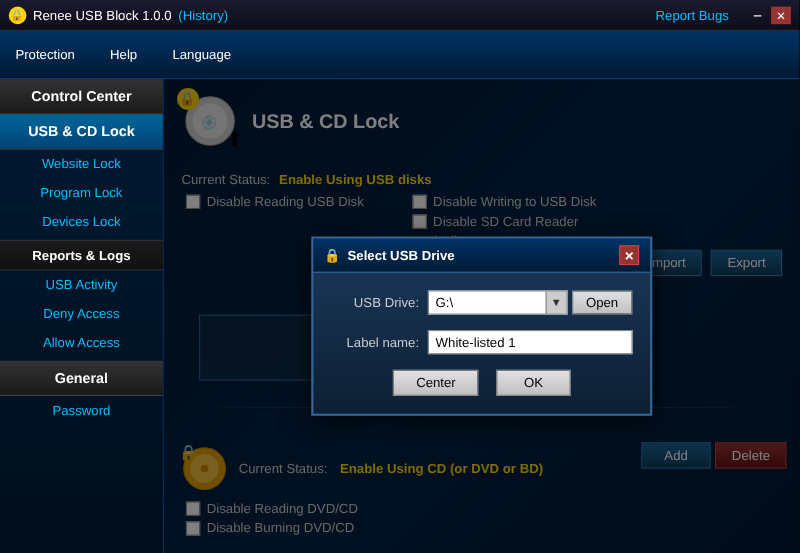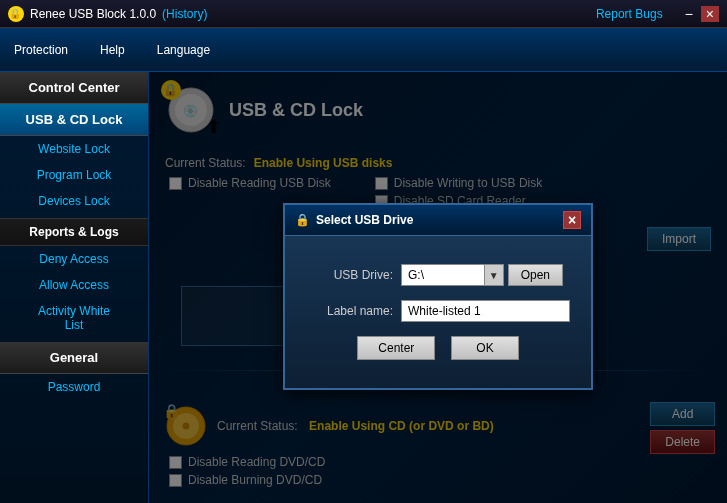--- a/index.html
+++ b/index.html
@@ -199,21 +199,20 @@
       border: 1px solid #2288bb;
       padding: 4px 14px;
       cursor: pointer;
       font-size: 12px;
     }
     .add-delete-btns {
       position: absolute;
       right: 12px;
       top: 330px;
       display: flex;
-      flex-direction: column;
       gap: 4px;
     }
     .add-btn {
       background: linear-gradient(to bottom, #1a6699, #0d3d5c);
       color: #fff;
       border: 1px solid #2288bb;
       padding: 4px 20px;
       cursor: pointer;
       font-size: 12px;
     }
@@ -287,21 +286,21 @@
       font-weight: bold;
       width: 18px;
       height: 18px;
       background: #993333;
       display: flex;
       align-items: center;
       justify-content: center;
       border: 1px solid #cc4444;
     }
     .modal-body {
-      padding: 28px;
+      padding: 16px;
     }
     .modal-field {
       display: flex;
       align-items: center;
       margin-bottom: 14px;
       gap: 8px;
     }
     .modal-field-label {
       color: #ccc;
       font-size: 12px;
@@ -441,23 +440,23 @@
 <div class="main-layout">
 
   <div class="sidebar">
     <button class="sidebar-section-btn">Control Center</button>
     <button class="sidebar-section-btn active">USB &amp; CD Lock</button>
     <span class="sidebar-link">Website Lock</span>
     <span class="sidebar-link">Program Lock</span>
     <span class="sidebar-link">Devices Lock</span>
 
     <div class="sidebar-section-label">Reports &amp; Logs</div>
+    <span class="sidebar-link">USB Activity</span>
     <span class="sidebar-link">Deny Access</span>
     <span class="sidebar-link">Allow Access</span>
-    <span class="sidebar-link">Activity White List</span>
 
     <div class="sidebar-section-label-general">General</div>
     <span class="sidebar-link">Password</span>
   </div>
 
   <div class="content-area">
 
     <div class="content-header">
 
       <div class="usb-cd-icon">
@@ -498,20 +497,21 @@
             <span>Disable SD Card Reader</span>
           </div>
           <div style="color:#ccc;font-size:12px;padding-left:4px;margin-top:4px;">matically.</div>
         </div>
       </div>
 
       <div style="position:absolute;right:16px;top:155px;display:flex;gap:8px;">
         <button class="action-btn">
           <span>Import</span>
         </button>
+        <button class="action-btn">Export</button>
       </div>
 
       <div class="whitelist-area"></div>
 
       <div class="add-delete-btns">
         <button class="add-btn">Add</button>
         <button class="delete-btn">Delete</button>
       </div>
     </div>
 

